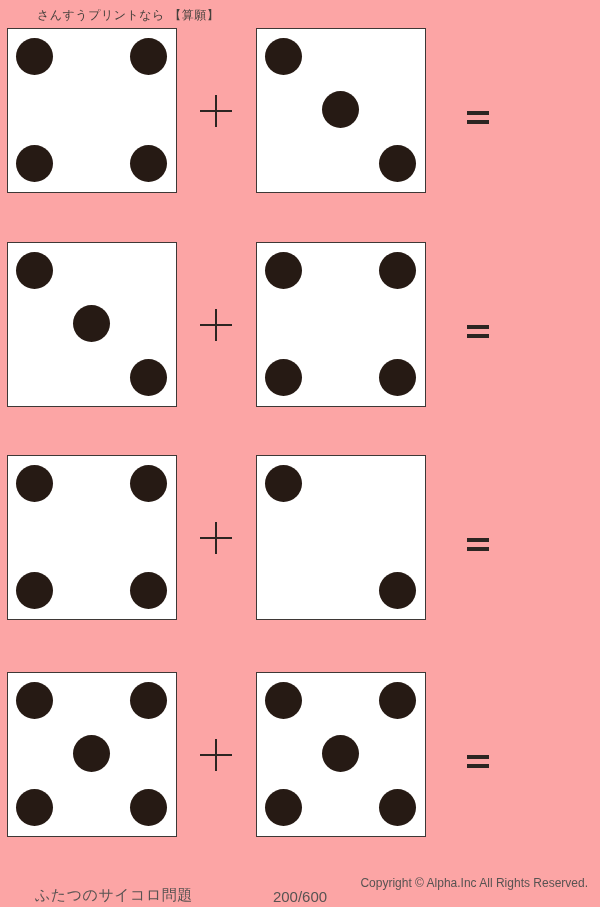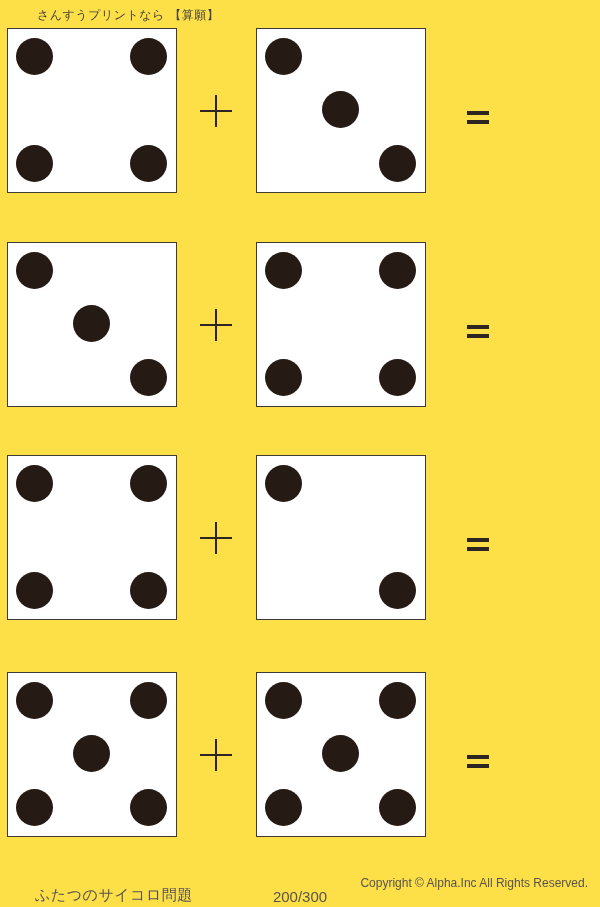--- a/index.html
+++ b/index.html
@@ -4,21 +4,21 @@
 <style>
   html, body {
     margin: 0;
     padding: 0;
     background: #ffffff;
   }
   .page {
     position: relative;
     width: 600px;
     height: 907px;
-    background: #fde047;
+    background: #fca5a5;
     overflow: hidden;
     font-family: "Liberation Sans", sans-serif;
   }
   .title {
     position: absolute;
     left: 37px;
     top: 7px;
     font-size: 12px;
     letter-spacing: 0.5px;
     color: var(--text-dark, #45403c);
@@ -201,17 +201,17 @@
           <div class="pip" style="left: 122px; top: 116px;"></div>
         </div>
     <div class="equals">
       <span class="eb eb1"></span>
       <span class="eb eb2"></span>
     </div>
   </div>
     </div>
 
   <div class="footer-name">ふたつのサイコロ問題</div>
-  <div class="footer-page">200/300</div>
+  <div class="footer-page">200/600</div>
   <div class="footer-copy">
     <div>Copyright © Alpha.Inc All Rights Reserved.</div>
   </div>
 </div>
 
 </body></html>

